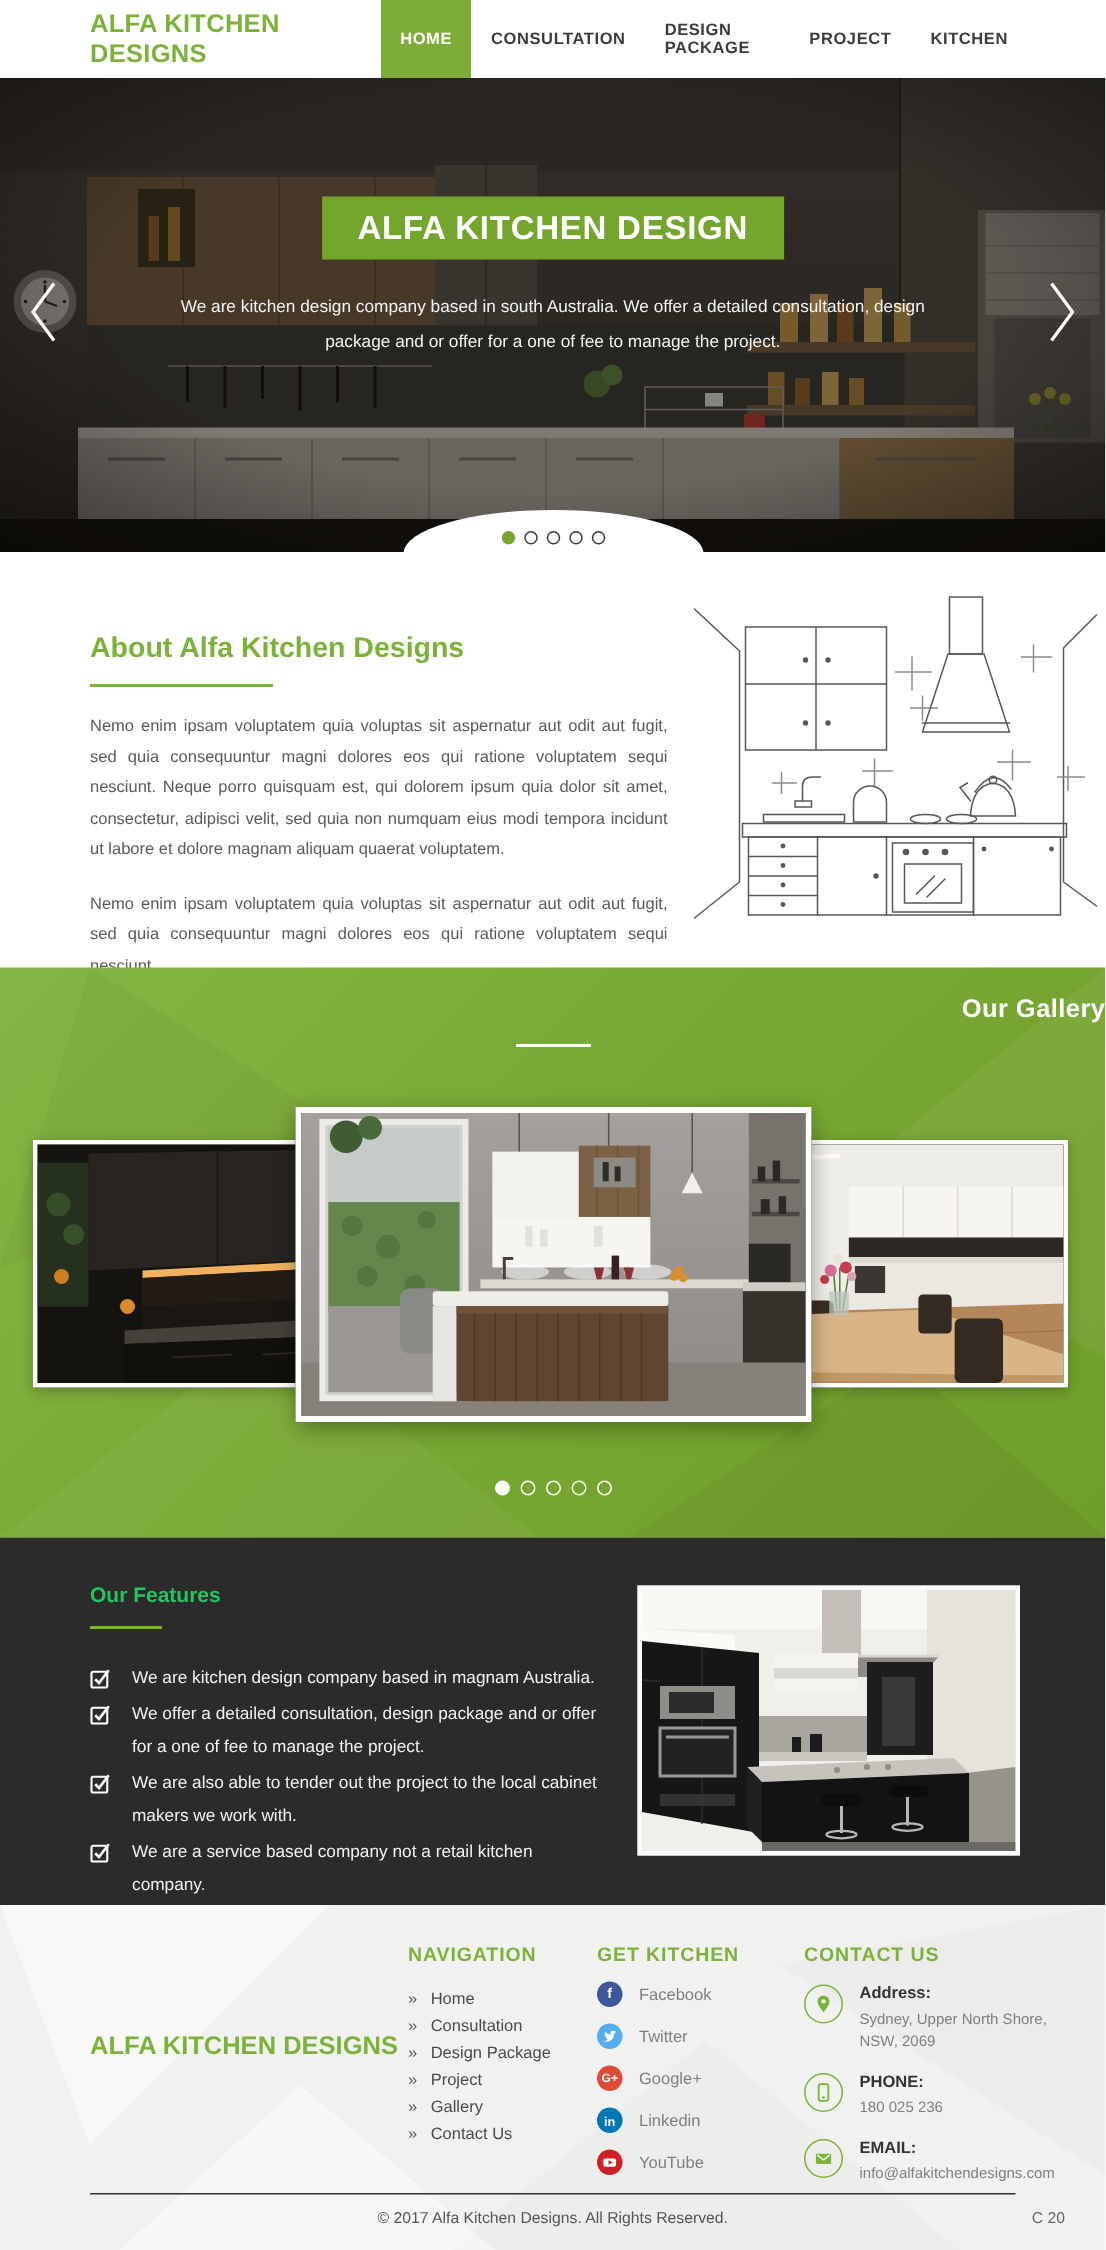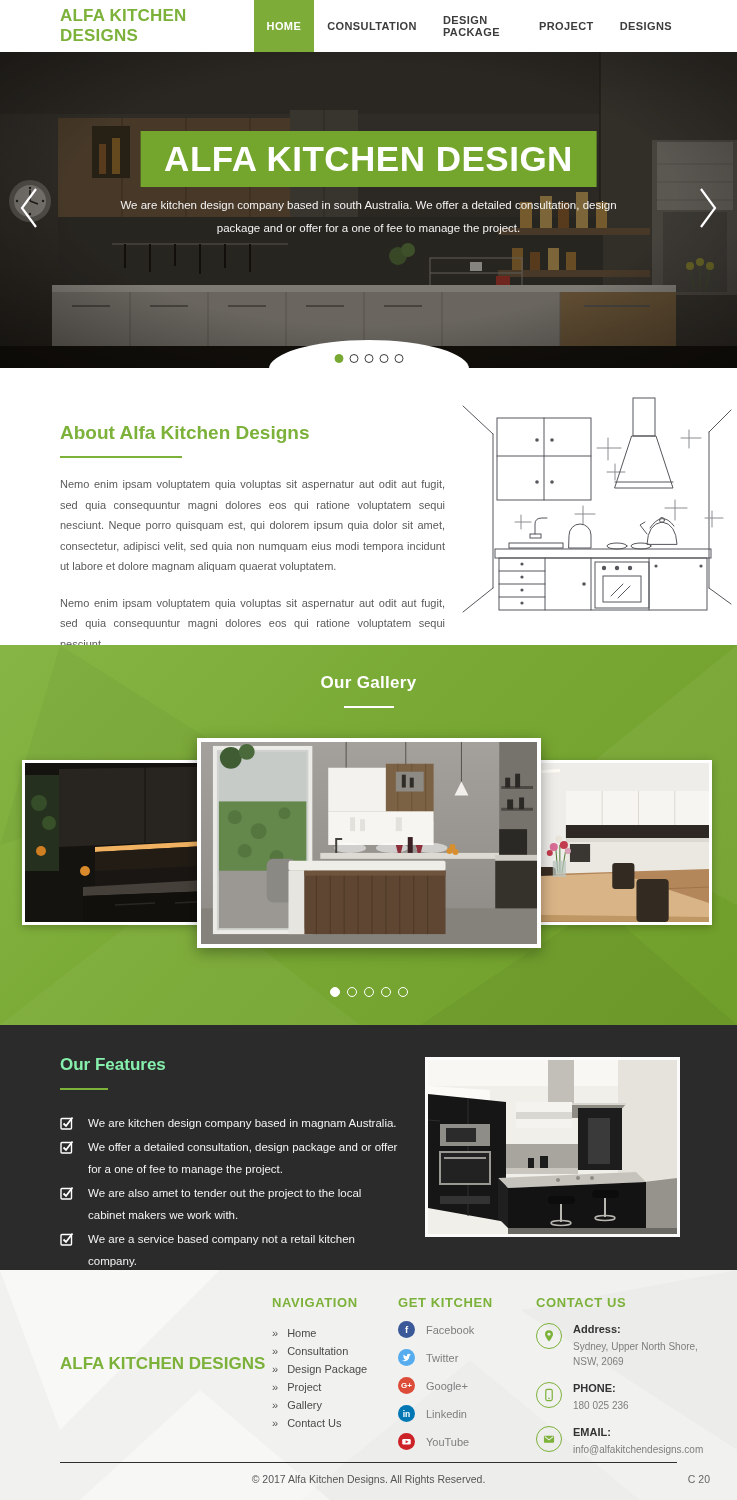--- a/index.html
+++ b/index.html
@@ -12,56 +12,56 @@
   .logo { align-self:center; margin-left:60px; font-size:17px; font-weight:bold; color:#7cb13a; letter-spacing:.2px; cursor:pointer; }
   nav { display:flex; align-items:stretch; margin-right:52px; }
   .nav-item { display:flex; align-items:center; padding:0 13px; font-size:11px; font-weight:bold; color:#3c3c3c; letter-spacing:.4px; text-decoration:none; cursor:pointer; }
   .nav-item.active { background:#7dac39; color:#fff; }
 
   
   .hero { position:relative; height:316px; overflow:hidden; background:#35322d; }
   .hero svg.scene { position:absolute; inset:0; width:100%; height:100%; }
   .hero-shade { position:absolute; inset:0; background:rgba(12,10,8,.40); }
   .hero-banner { position:absolute; top:79px; left:50%; transform:translateX(-50%); background:#74a52d; padding:8px 24px; }
-  .hero-banner h1 { color:#fff; font-size:35px; font-weight:bold; letter-spacing:.5px; white-space:nowrap; }
+  .hero-banner h1 { color:#fff; font-size:22px; font-weight:bold; letter-spacing:.5px; white-space:nowrap; }
   .hero-sub { position:absolute; top:142px; left:50%; transform:translateX(-50%); width:535px; text-align:center; color:#f3f3f3; font-size:11.5px; line-height:22.5px; }
   .hero-arrow { position:absolute; top:133px; width:26px; height:46px; cursor:pointer; }
   .hero-arrow.left { left:16px; } .hero-arrow.right { right:16px; }
   .hero-arc { position:absolute; bottom:-30px; left:50%; transform:translateX(-50%); width:200px; height:58px; background:#fff; border-radius:50%; }
   .hero-dots { position:absolute; bottom:5px; left:50%; transform:translateX(-50%); display:flex; gap:6px; }
   .dot { width:9px; height:9px; border-radius:50%; border:1.5px solid #3c3c3c; background:transparent; cursor:pointer; }
   .dot.active { background:#76a832; border-color:#76a832; }
 
   
   .about { position:relative; height:277px; background:#fff; }
   .about-text { position:absolute; left:60px; top:54px; width:385px; }
   .about-text h2 { color:#7cb13a; font-size:19px; font-weight:bold; }
   .g-underline { width:122px; height:2px; background:#7cb13a; margin-top:12px; }
   .about-text p { margin-top:16px; font-size:11px; line-height:20.5px; color:#5a5a5a; text-align:justify; }
   .btn { display:inline-block; margin-top:22px; background:#74a52d; color:#fff; border:none; font-family:inherit; font-size:12px; font-weight:bold; padding:9px 18px; cursor:pointer; }
   .about-sketch { position:absolute; right:0px; top:24px; width:280px; height:224px; }
 
   
   .gallery { position:relative; height:380px; background:linear-gradient(135deg,#86b545 0%,#79a934 45%,#6f9e2a 100%); overflow:hidden; }
   .tex { position:absolute; inset:0; width:100%; height:100%; pointer-events:none; }
-  .gallery h2 { position:relative; padding-top:28px; text-align:center; color:#fff; font-size:17px; font-weight:bold; letter-spacing:.3px; }
+  .gallery h2 { position:relative; padding-top:18px; text-align:right; color:#fff; font-size:17px; font-weight:bold; letter-spacing:.3px; }
   .gallery .wline { position:relative; width:50px; height:2px; background:#fff; margin:13px auto 0; }
   .g-img { position:absolute; background:#222; }
   .g-side { top:115px; width:398px; height:165px; border:3px solid #fff; box-shadow:0 2px 8px rgba(0,0,0,.25); z-index:1; }
   .g-left { left:22px; } .g-right { left:315px; width:397px; }
   .g-center { left:197px; top:93px; width:344px; height:210px; border:4px solid #fff; box-shadow:0 4px 14px rgba(0,0,0,.35); z-index:2; }
   .g-img svg { display:block; width:100%; height:100%; }
   .g-dots { position:absolute; top:342px; width:100%; display:flex; justify-content:center; gap:7px; }
   .gdot { width:10px; height:10px; border-radius:50%; border:1.5px solid #fff; cursor:pointer; }
   .gdot.active { background:#fff; }
 
   
   .features { position:relative; height:245px; background:#2b2b2b; }
   .f-text { position:absolute; left:60px; top:30px; width:340px; }
-  .f-text h2 { color:#86efac; font-size:17px; font-weight:bold; }
+  .f-text h2 { color:#22c55e; font-size:14px; font-weight:bold; }
   .f-text .g-underline { width:48px; margin-top:13px; }
   .f-list { list-style:none; margin-top:22px; }
   .f-list li { display:flex; gap:13px; margin-bottom:2px; }
   .f-list .cbx { flex:0 0 15px; margin-top:4px; }
   .f-list span.txt { font-size:11.5px; color:#f2f2f2; line-height:22px; }
   .f-img { position:absolute; left:425px; top:32px; width:255px; height:180px; border:3px solid #fbfbfb; background:#ddd; }
   .f-img svg { display:block; width:100%; height:100%; }
 
   
   footer { position:relative; height:230px; background:#f1f1ef; overflow:hidden; }
@@ -89,21 +89,21 @@
 
 <div class="page">
 
   <header>
     <div class="logo">ALFA KITCHEN DESIGNS</div>
     <nav>
       <a class="nav-item active">HOME</a>
       <a class="nav-item">CONSULTATION</a>
       <a class="nav-item">DESIGN PACKAGE</a>
       <a class="nav-item">PROJECT</a>
-      <a class="nav-item">DESIGNS</a>
+      <a class="nav-item">KITCHEN</a>
     </nav>
   </header>
 
   <section class="hero">
     <svg class="scene" viewBox="0 0 737 316" preserveAspectRatio="none">
       <defs>
         <linearGradient id="hw" x1="0" y1="0" x2="0" y2="1">
           <stop offset="0" stop-color="#4c4842"></stop>
             <stop offset="1" stop-color="#343028"></stop>
         </linearGradient>
@@ -558,21 +558,21 @@
               <rect x="1" y="2.5" width="10.5" height="10.5" rx="1" fill="none" stroke="#fff" stroke-width="1.4"></rect>
               <path d="M3.5,7.5 L6,10 L12.5,1.5" fill="none" stroke="#fff" stroke-width="1.8"></path>
             </svg>
           <span class="txt">We offer a detailed consultation, design package and or offer for a one of fee to manage the project.</span>
         </li>
         <li>
           <svg class="cbx" viewBox="0 0 15 14" width="15" height="14">
               <rect x="1" y="2.5" width="10.5" height="10.5" rx="1" fill="none" stroke="#fff" stroke-width="1.4"></rect>
               <path d="M3.5,7.5 L6,10 L12.5,1.5" fill="none" stroke="#fff" stroke-width="1.8"></path>
             </svg>
-          <span class="txt">We are also amet to tender out the project to the local cabinet makers we work with.</span>
+          <span class="txt">We are also able to tender out the project to the local cabinet makers we work with.</span>
         </li>
         <li>
           <svg class="cbx" viewBox="0 0 15 14" width="15" height="14">
               <rect x="1" y="2.5" width="10.5" height="10.5" rx="1" fill="none" stroke="#fff" stroke-width="1.4"></rect>
               <path d="M3.5,7.5 L6,10 L12.5,1.5" fill="none" stroke="#fff" stroke-width="1.8"></path>
             </svg>
           <span class="txt">We are a service based company not a retail kitchen company.</span>
         </li>
       </ul>
     </div>

